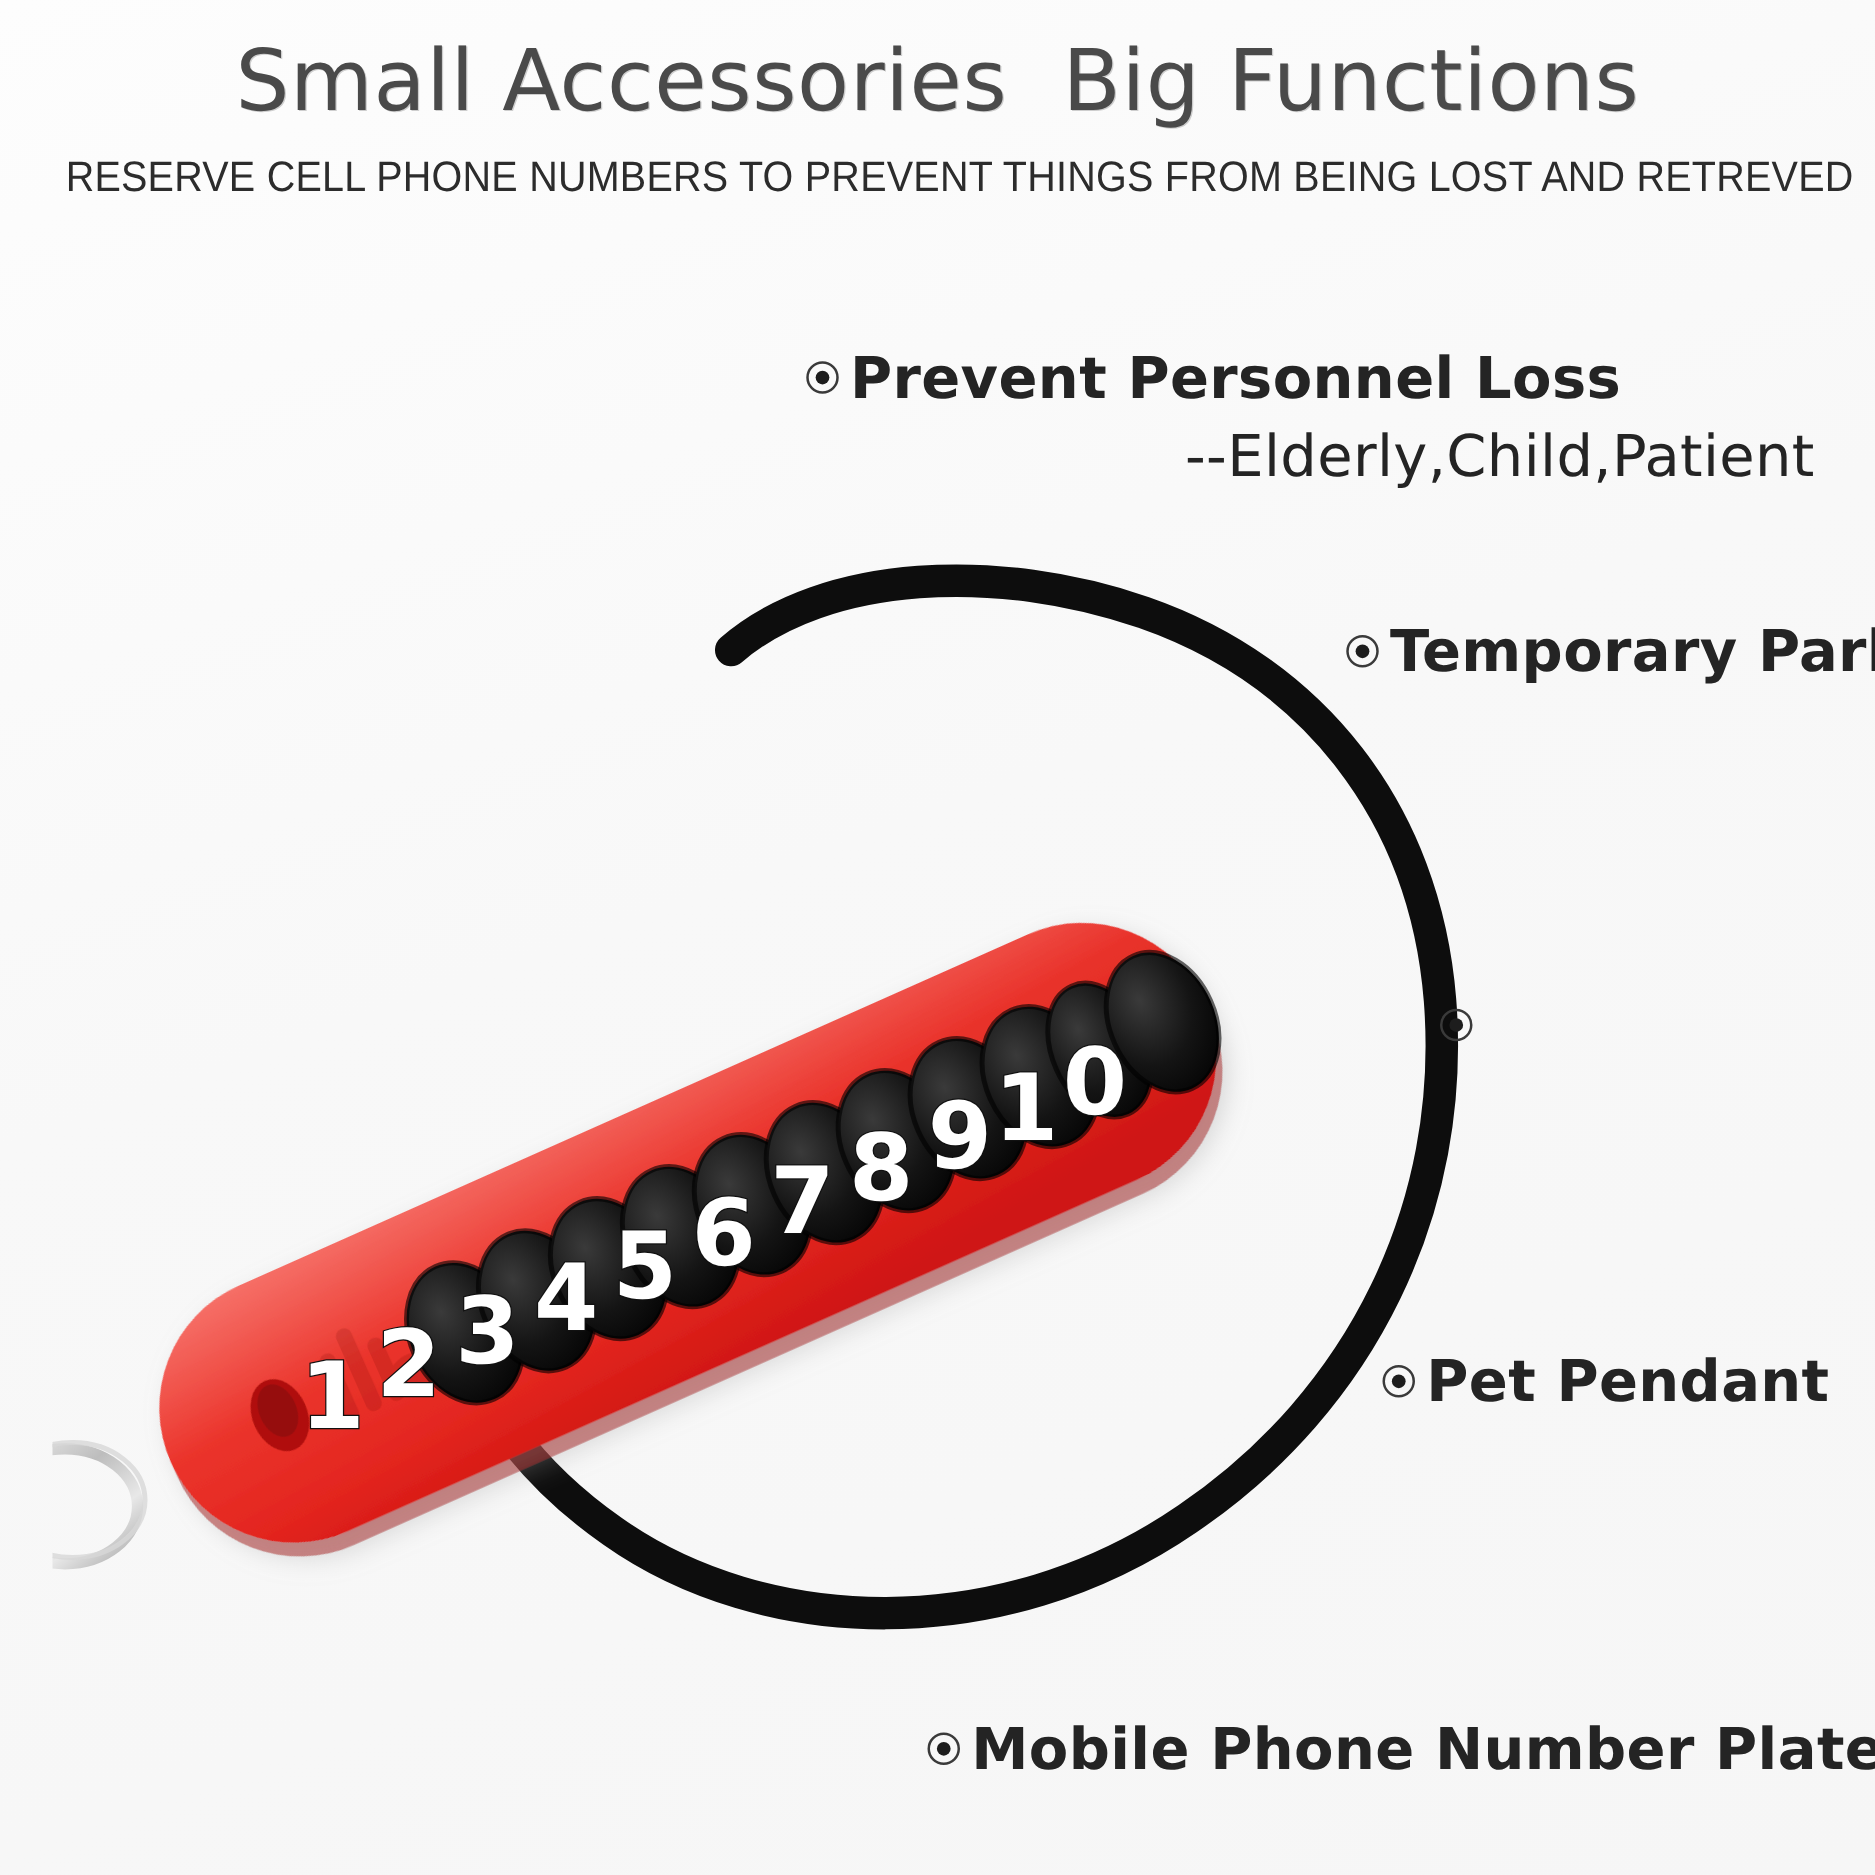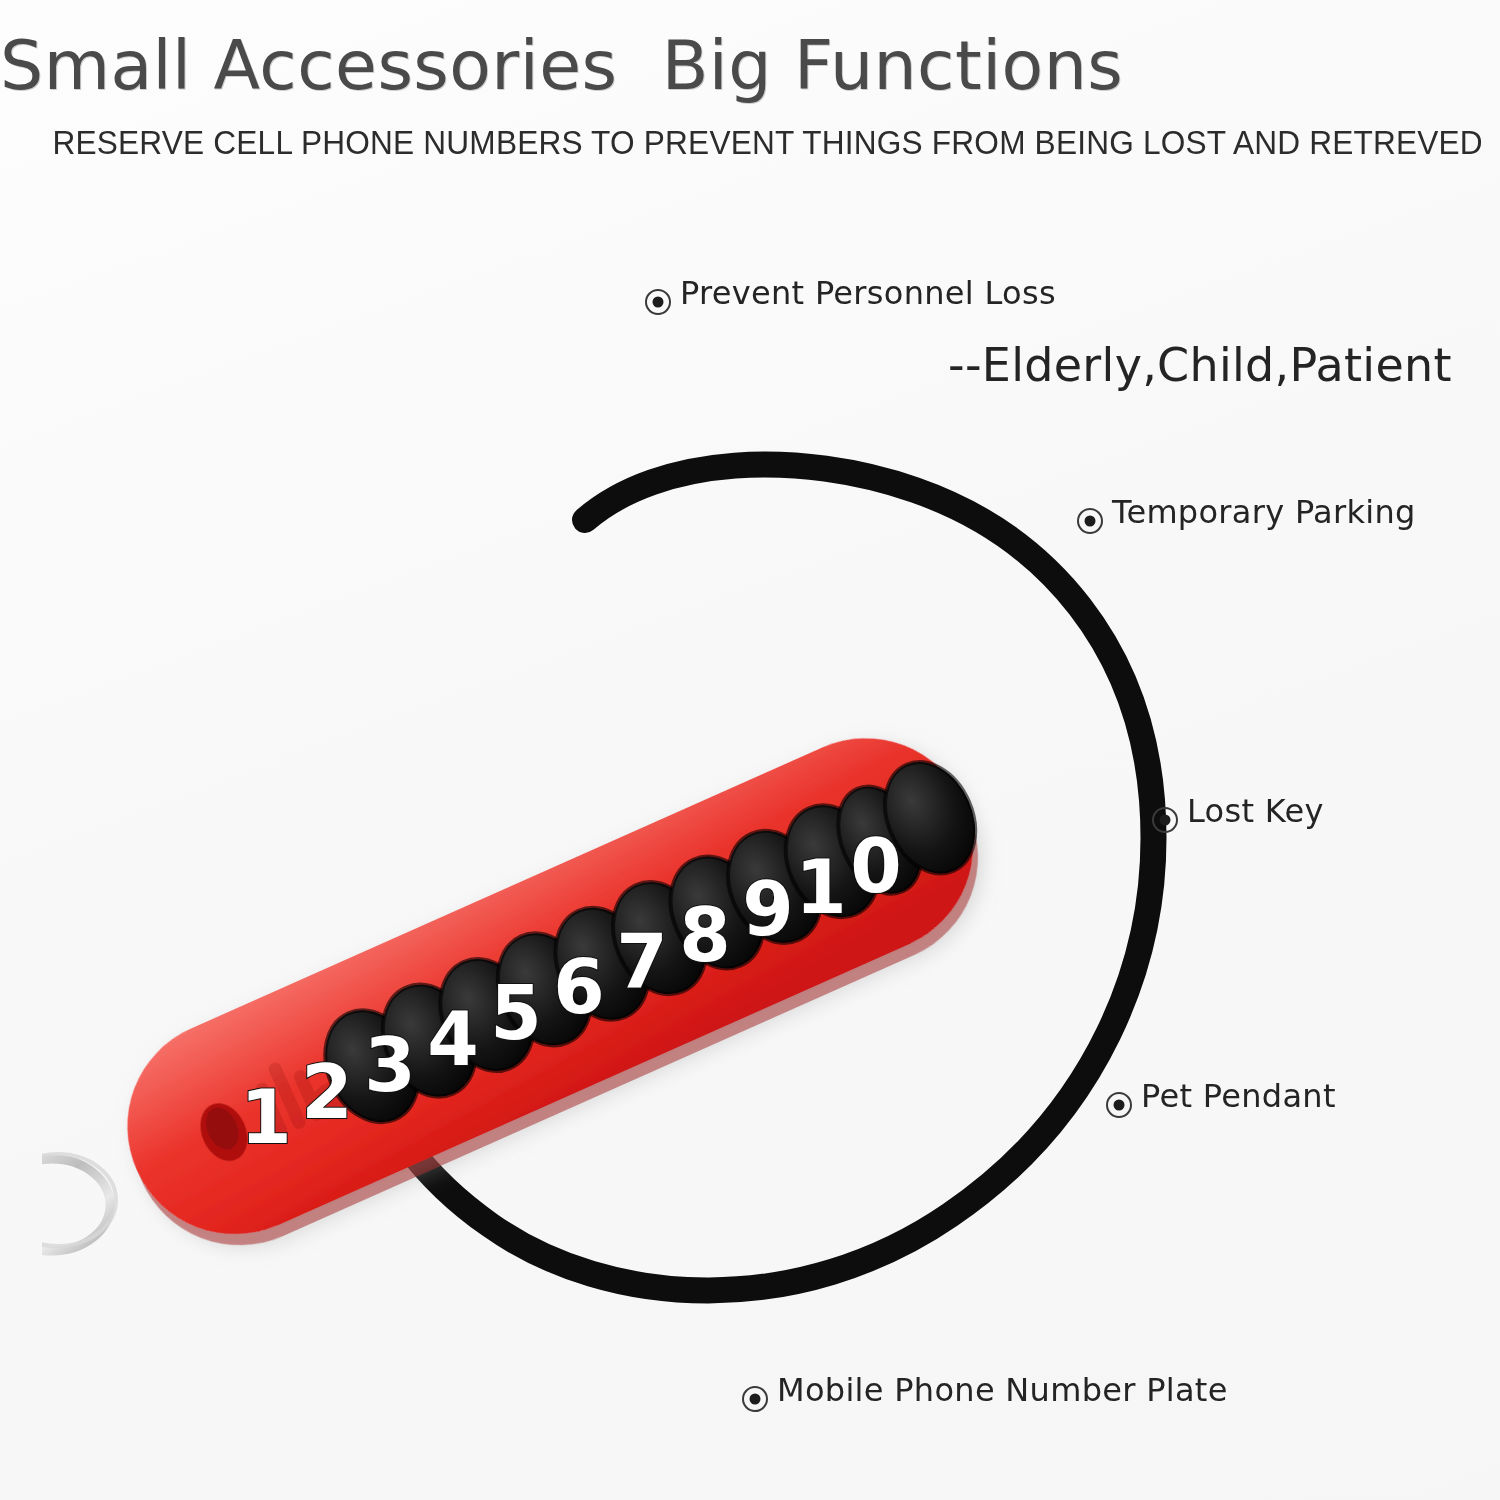--- a/index.html
+++ b/index.html
@@ -22,21 +22,21 @@
     background: linear-gradient(160deg, #fdfdfd 0%, #f8f8f8 45%, #f6f6f6 100%);
     overflow: hidden;
   }
 
   
   .header {
     position: absolute;
     top: 0;
     left: 0;
     width: 1500px;
-    text-align: left;
+    text-align: center;
   }
   .title {
     margin: 0;
     padding-top: 30px;
     font-family: "DejaVu Sans", sans-serif;
     font-size: 68px;
     line-height: 1.05;
     font-weight: 400;
     letter-spacing: 0.5px;
     color: #4a4a4a;
@@ -92,23 +92,23 @@
     position: absolute;
     left: 50%;
     top: 50%;
     width: 11px;
     height: 11px;
     background: #1d1d1d;
     border-radius: 50%;
     transform: translate(-50%, -50%);
   }
   .feature-label {
-    font-size: 32px;
+    font-size: 46px;
     line-height: 1.18;
-    font-weight: 400;
+    font-weight: 700;
     letter-spacing: 0.3px;
     color: #242424;
   }
   .feature-sub {
     position: absolute;
     font-family: "DejaVu Sans", sans-serif;
     font-size: 46px;
     letter-spacing: 0.3px;
     color: #242424;
     white-space: nowrap;
@@ -174,21 +174,20 @@
   </div>
   <div class="feature-sub" id="feat-personnel-sub">--Elderly,Child,Patient</div>
 
   <div class="feature" id="feat-parking">
     <span class="bullet-dot"></span>
     <span class="feature-label">Temporary Parking</span>
   </div>
 
   <div class="feature" id="feat-lostkey">
     <span class="bullet-dot"></span>
-    <span class="feature-label">Lost Key</span>
   </div>
 
   <div class="feature" id="feat-pet">
     <span class="bullet-dot"></span>
     <span class="feature-label">Pet Pendant</span>
   </div>
 
   <div class="feature" id="feat-plate">
     <span class="bullet-dot"></span>
     <span class="feature-label">Mobile Phone Number Plate</span>

